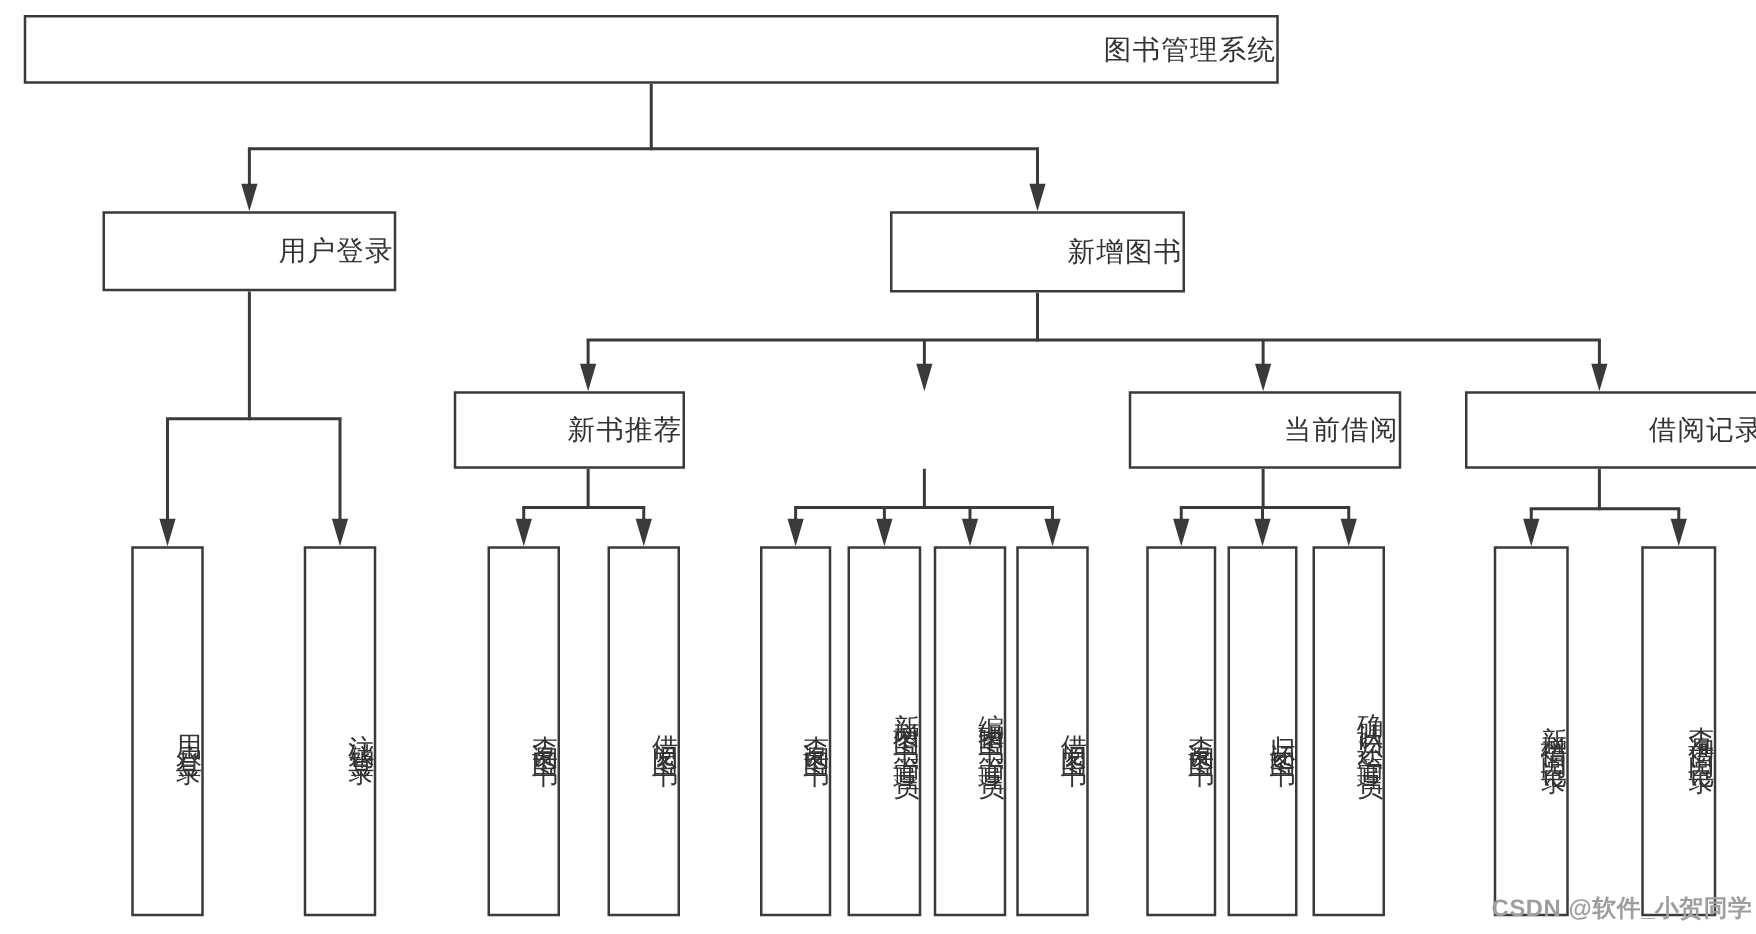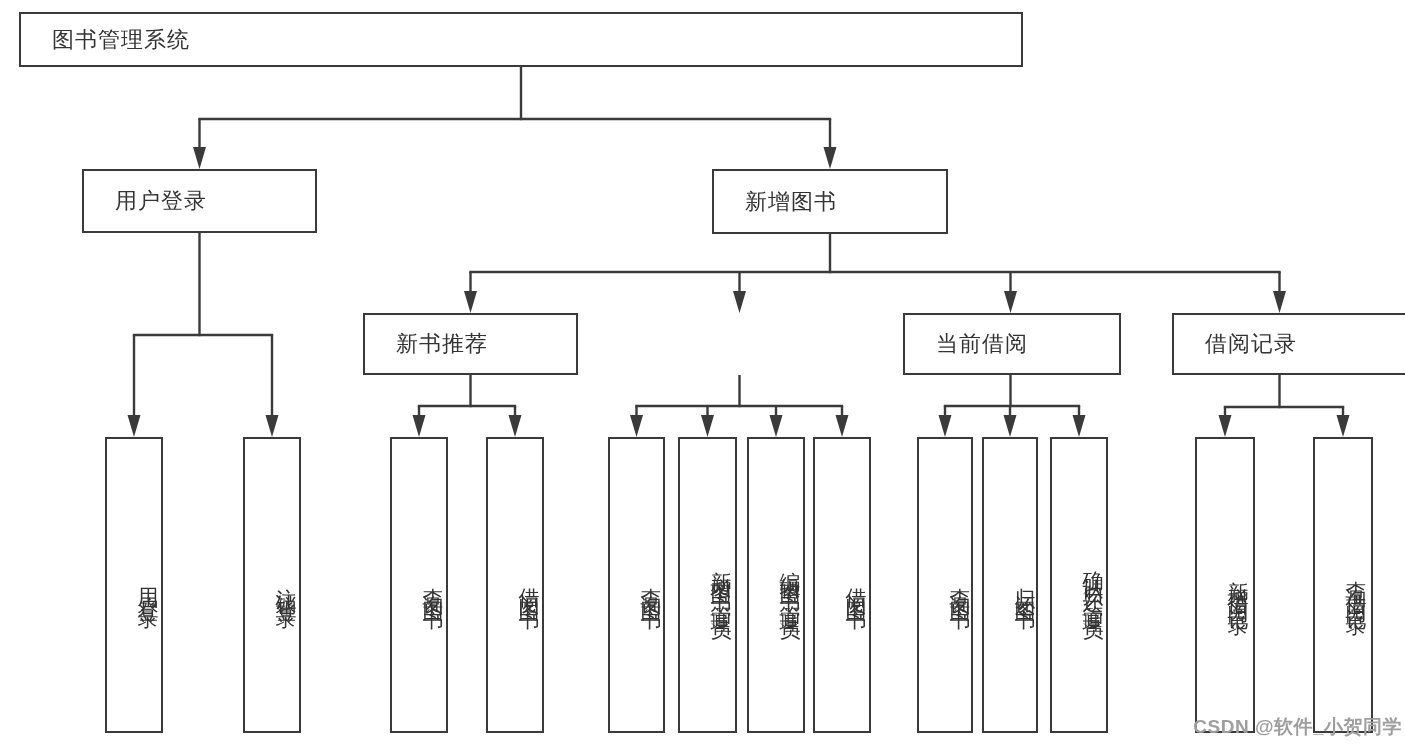--- a/index.html
+++ b/index.html
@@ -31,21 +31,21 @@
     fill: #3a3a3a;
     stroke: none;
   }
   .node {
     position: absolute;
     box-sizing: border-box;
     border: 2.4px solid #3a3a3a;
     background: #ffffff;
     display: flex;
     align-items: center;
-    justify-content: flex-start;
+    justify-content: flex-end;
     color: #333333;
     z-index: 2;
     padding-left: 31px;
   }
   .node.h span {
     font-size: 22px;
     letter-spacing: 1px;
     white-space: nowrap;
   }
   .node.v span {
@@ -153,21 +153,21 @@
     <span>图书管理系统</span>
   </div>
 
   <div class="node h" style="left:82px; top:169px; width:235px; height:64px">
     <span>用户登录</span>
   </div>
   <div class="node h" style="left:712px; top:169px; width:236px; height:65px">
     <span>新增图书</span>
   </div>
 
-  <div class="node h" style="left:363px; top:313px; width:215px; height:62px">
+  <div class="node h" style="left:363px; top:313px; width:185px; height:62px">
     <span>新书推荐</span>
   </div>
   <div class="node h" style="left:903px; top:313px; width:218px; height:62px">
     <span>当前借阅</span>
   </div>
   <div class="node h" style="left:1172px; top:313px; width:241px; height:62px">
     <span>借阅记录</span>
   </div>
 
   <div class="node v" style="left:105px; top:437px; width:58px; height:296px">

